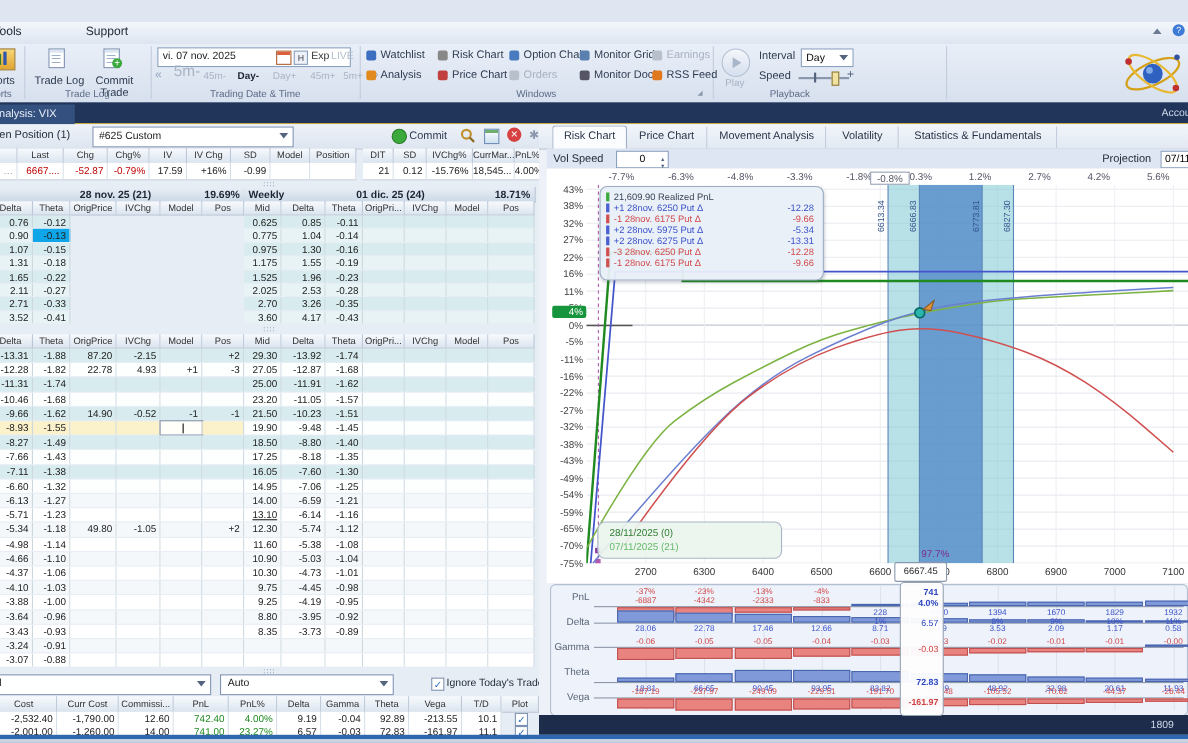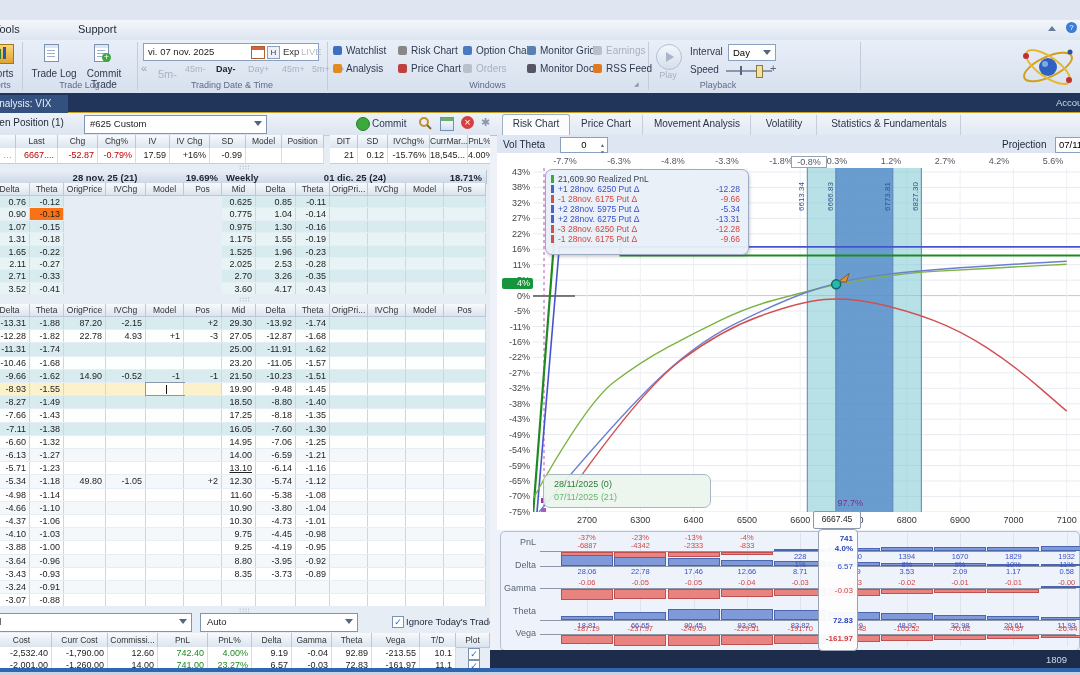--- a/index.html
+++ b/index.html
@@ -108,21 +108,21 @@
         <div class="abs" style="left: 7px; top: 8px; width: 9px; height: 9px; border-radius: 5px; background: rgb(59, 169, 59); color: rgb(255, 255, 255); font-size: 9px; line-height: 9px; text-align: center;">+</div>
       </div>
       <div class="abs rlabel" style="left: 74px; top: 68px; width: 60px; text-align: center;">Commit Trade</div>
       <div class="abs glabel" style="left: 22px; width: 115px;">Trade Log</div>
       <div class="abs clip" style="left: 143px; top: 43px; width: 170px; height: 16px; background: rgb(255, 255, 255); border: 1px solid rgb(138, 160, 191); font-size: 9.5px; color: rgb(34, 34, 34); padding-left: 4px; line-height: 16px;">vi. 07 nov. 2025</div>
       <div class="abs" style="left: 251px; top: 46px; width: 12px; height: 11px; background: rgb(255, 255, 255); border: 1px solid rgb(176, 96, 48); box-shadow: rgb(217, 96, 58) 0px 3px 0px inset;"></div>
       <div class="abs" style="left: 267px; top: 46px; width: 11px; height: 11px; background: rgb(238, 242, 248); border: 1px solid rgb(138, 160, 191); font-size: 8px; text-align: center; line-height: 11px; color: rgb(68, 68, 85);">H</div>
       <div class="abs" style="left: 283px; top: 46px; font-size: 9.5px; color: rgb(51, 51, 51);">Exp</div>
       <div class="abs" style="left: 301px; top: 46px; font-size: 9.5px; color: rgb(178, 188, 204);">LIVE</div>
       <div class="abs" style="left: 141px; top: 62px; font-size: 11px; color: rgb(147, 165, 192);">«</div>
-      <div class="abs" style="left: 158px; top: 68px; font-size: 11px; color: rgb(169, 179, 196); font-weight: normal;">5m-</div>
+      <div class="abs" style="left: 158px; top: 56px; font-size: 14px; color: rgb(169, 179, 196); font-weight: normal;">5m-</div>
       <div class="abs" style="left: 185px; top: 64px; font-size: 9px; color: rgb(169, 179, 196); font-weight: normal;">45m-</div>
       <div class="abs" style="left: 216px; top: 64px; font-size: 9px; color: rgb(27, 35, 50); font-weight: bold;">Day-</div>
       <div class="abs" style="left: 248px; top: 64px; font-size: 9px; color: rgb(169, 179, 196); font-weight: normal;">Day+</div>
       <div class="abs" style="left: 282px; top: 64px; font-size: 9px; color: rgb(169, 179, 196); font-weight: normal;">45m+</div>
       <div class="abs" style="left: 312px; top: 64px; font-size: 9px; color: rgb(169, 179, 196); font-weight: normal;">5m+</div>
       <div class="abs" style="left: 338px; top: 62px; font-size: 11px; color: rgb(147, 165, 192);">»</div>
       <div class="abs glabel" style="left: 137px; width: 190px;">Trading Date &amp; Time</div>
       <div class="abs" style="left: 333px; top: 46px; width: 9px; height: 9px; background: rgb(61, 111, 192); border-radius: 2px;"></div>
       <div class="abs" style="left: 346px; top: 45px; font-size: 10px; color: rgb(45, 58, 80);">Watchlist</div>
       <div class="abs" style="left: 398px; top: 46px; width: 9px; height: 9px; background: rgb(136, 136, 136); border-radius: 2px;"></div>
@@ -240,21 +240,21 @@
       <div class="abs chaincell" style="left: -10px; top: 196px; width: 40px; height: 11.4px; padding-top: 1px; background: rgb(216, 235, 238);">0.76</div>
       <div class="abs chaincell" style="left: 30px; top: 196px; width: 34px; height: 11.4px; padding-top: 1px; background: rgb(216, 235, 238);">-0.12</div>
       <div class="abs chaincell red" style="left: 222px; top: 196px; width: 34px; height: 11.4px; padding-top: 1px; background: rgb(216, 235, 238);">0.625</div>
       <div class="abs chaincell" style="left: 256px; top: 196px; width: 40px; height: 11.4px; padding-top: 1px; background: rgb(216, 235, 238);">0.85</div>
       <div class="abs chaincell" style="left: 296px; top: 196px; width: 34px; height: 11.4px; padding-top: 1px; background: rgb(216, 235, 238);">-0.11</div>
       <div class="abs chaincell" style="left: 330px; top: 196px; width: 38px; height: 11.4px; padding-top: 1px; background: rgb(216, 235, 238);"></div>
       <div class="abs chaincell" style="left: 368px; top: 196px; width: 38px; height: 11.4px; padding-top: 1px; background: rgb(216, 235, 238);"></div>
       <div class="abs chaincell" style="left: 406px; top: 196px; width: 38px; height: 11.4px; padding-top: 1px; background: rgb(216, 235, 238);"></div>
       <div class="abs chaincell" style="left: 444px; top: 196px; width: 42px; height: 11.4px; padding-top: 1px; background: rgb(216, 235, 238);"></div>
       <div class="abs chaincell" style="left: -10px; top: 208.4px; width: 40px; height: 11.4px; padding-top: 1px; background: rgb(231, 243, 245);">0.90</div>
-      <div class="abs chaincell" style="left: 30px; top: 208.4px; width: 34px; height: 11.4px; padding-top: 1px; background: #f97316;">-0.13</div>
+      <div class="abs chaincell" style="left: 30px; top: 208.4px; width: 34px; height: 11.4px; padding-top: 1px; background: #0ea5e9;">-0.13</div>
       <div class="abs chaincell red" style="left: 222px; top: 208.4px; width: 34px; height: 11.4px; padding-top: 1px; background: rgb(231, 243, 245);">0.775</div>
       <div class="abs chaincell" style="left: 256px; top: 208.4px; width: 40px; height: 11.4px; padding-top: 1px; background: rgb(231, 243, 245);">1.04</div>
       <div class="abs chaincell" style="left: 296px; top: 208.4px; width: 34px; height: 11.4px; padding-top: 1px; background: rgb(231, 243, 245);">-0.14</div>
       <div class="abs chaincell" style="left: 330px; top: 208.4px; width: 38px; height: 11.4px; padding-top: 1px; background: rgb(231, 243, 245);"></div>
       <div class="abs chaincell" style="left: 368px; top: 208.4px; width: 38px; height: 11.4px; padding-top: 1px; background: rgb(231, 243, 245);"></div>
       <div class="abs chaincell" style="left: 406px; top: 208.4px; width: 38px; height: 11.4px; padding-top: 1px; background: rgb(231, 243, 245);"></div>
       <div class="abs chaincell" style="left: 444px; top: 208.4px; width: 42px; height: 11.4px; padding-top: 1px; background: rgb(231, 243, 245);"></div>
       <div class="abs chaincell" style="left: -10px; top: 220.8px; width: 40px; height: 11.4px; padding-top: 1px; background: rgb(216, 235, 238);">1.07</div>
       <div class="abs chaincell" style="left: 30px; top: 220.8px; width: 34px; height: 11.4px; padding-top: 1px; background: rgb(216, 235, 238);">-0.15</div>
       <div class="abs chaincell red" style="left: 222px; top: 220.8px; width: 34px; height: 11.4px; padding-top: 1px; background: rgb(216, 235, 238);">0.975</div>
@@ -508,21 +508,21 @@
       <div class="abs chaincell" style="left: 368px; top: 488.6px; width: 38px; height: 12.2px; padding-top: 1px; background: rgb(255, 255, 255);"></div>
       <div class="abs chaincell" style="left: 406px; top: 488.6px; width: 38px; height: 12.2px; padding-top: 1px; background: rgb(255, 255, 255);"></div>
       <div class="abs chaincell" style="left: 444px; top: 488.6px; width: 42px; height: 12.2px; padding-top: 1px; background: rgb(255, 255, 255);"></div>
       <div class="abs chaincell" style="left: -10px; top: 501.8px; width: 40px; height: 12.2px; padding-top: 1px; background: rgb(245, 248, 250);">-4.66</div>
       <div class="abs chaincell" style="left: 30px; top: 501.8px; width: 34px; height: 12.2px; padding-top: 1px; background: rgb(245, 248, 250);">-1.10</div>
       <div class="abs chaincell" style="left: 64px; top: 501.8px; width: 42px; height: 12.2px; padding-top: 1px; background: rgb(245, 248, 250);"></div>
       <div class="abs chaincell" style="left: 106px; top: 501.8px; width: 40px; height: 12.2px; padding-top: 1px; background: rgb(245, 248, 250);"></div>
       <div class="abs chaincell" style="left: 146px; top: 501.8px; width: 38px; height: 12.2px; padding-top: 1px; background: rgb(245, 248, 250);"></div>
       <div class="abs chaincell" style="left: 184px; top: 501.8px; width: 38px; height: 12.2px; padding-top: 1px; background: rgb(245, 248, 250);"></div>
       <div class="abs chaincell green" style="left: 222px; top: 501.8px; width: 34px; height: 12.2px; padding-top: 1px; background: rgb(245, 248, 250);">10.90</div>
-      <div class="abs chaincell" style="left: 256px; top: 501.8px; width: 40px; height: 12.2px; padding-top: 1px; background: rgb(245, 248, 250);">-3.80</div>
+      <div class="abs chaincell" style="left: 256px; top: 501.8px; width: 40px; height: 12.2px; padding-top: 1px; background: rgb(245, 248, 250);">-5.03</div>
       <div class="abs chaincell" style="left: 296px; top: 501.8px; width: 34px; height: 12.2px; padding-top: 1px; background: rgb(245, 248, 250);">-1.04</div>
       <div class="abs chaincell" style="left: 330px; top: 501.8px; width: 38px; height: 12.2px; padding-top: 1px; background: rgb(245, 248, 250);"></div>
       <div class="abs chaincell" style="left: 368px; top: 501.8px; width: 38px; height: 12.2px; padding-top: 1px; background: rgb(245, 248, 250);"></div>
       <div class="abs chaincell" style="left: 406px; top: 501.8px; width: 38px; height: 12.2px; padding-top: 1px; background: rgb(245, 248, 250);"></div>
       <div class="abs chaincell" style="left: 444px; top: 501.8px; width: 42px; height: 12.2px; padding-top: 1px; background: rgb(245, 248, 250);"></div>
       <div class="abs chaincell" style="left: -10px; top: 515px; width: 40px; height: 12.2px; padding-top: 1px; background: rgb(255, 255, 255);">-4.37</div>
       <div class="abs chaincell" style="left: 30px; top: 515px; width: 34px; height: 12.2px; padding-top: 1px; background: rgb(255, 255, 255);">-1.06</div>
       <div class="abs chaincell" style="left: 64px; top: 515px; width: 42px; height: 12.2px; padding-top: 1px; background: rgb(255, 255, 255);"></div>
       <div class="abs chaincell" style="left: 106px; top: 515px; width: 40px; height: 12.2px; padding-top: 1px; background: rgb(255, 255, 255);"></div>
       <div class="abs chaincell" style="left: 146px; top: 515px; width: 38px; height: 12.2px; padding-top: 1px; background: rgb(255, 255, 255);"></div>
@@ -656,21 +656,21 @@
 
   <div class="abs rpanel"></div>
   <div class="abs tabrow"></div>
   <div id="right-dyn">
       <div class="abs rtab active" style="left: 502px; width: 66px;">Risk Chart</div>
       <div class="abs rtab" style="left: 570px; width: 72px;">Price Chart</div>
       <div class="abs rtab" style="left: 644px; width: 106px;">Movement Analysis</div>
       <div class="abs rtab" style="left: 752px; width: 64px;">Volatility</div>
       <div class="abs rtab" style="left: 818px; width: 142px;">Statistics &amp; Fundamentals</div>
       <div class="abs" style="left: 497px; top: 135px; width: 583px; height: 18px; background: rgb(221, 230, 242); border-bottom: 1px solid rgb(194, 204, 220);"></div>
-      <div class="abs" style="left: 503px; top: 139px; font-size: 10px; color: rgb(28, 38, 54);">Vol Theta</div>
+      <div class="abs" style="left: 503px; top: 139px; font-size: 10px; color: rgb(28, 38, 54);">Vol Speed</div>
       <div class="abs spin" style="left: 560px; top: 137px; width: 46px; height: 14px; text-align: center; line-height: 14px;">0<div class="abs" style="right: 2px; top: 0px; font-size: 5px; color: rgb(85, 101, 127);">▲</div><div class="abs" style="right: 2px; top: 7px; font-size: 5px; color: rgb(85, 101, 127);">▼</div></div>
       <div class="abs" style="left: 1002px; top: 139px; font-size: 10px; color: rgb(28, 38, 54);">Projection</div>
       <div class="abs spin clip" style="left: 1055px; top: 137px; width: 60px; height: 14px; padding-left: 3px; line-height: 14px;">07/11/2025</div>
       <div class="abs chartbg"></div>
       <div class="abs toplbl" style="left: 545px;">-7.7%</div>
       <div class="abs toplbl" style="left: 599px;">-6.3%</div>
       <div class="abs toplbl" style="left: 653px;">-4.8%</div>
       <div class="abs toplbl" style="left: 707px;">-3.3%</div>
       <div class="abs toplbl" style="left: 761px;">-1.8%</div>
       <div class="abs toplbl" style="left: 791px; border: 1px solid rgb(151, 162, 180); background: rgb(255, 255, 255); width: 34px;">-0.8%</div>

